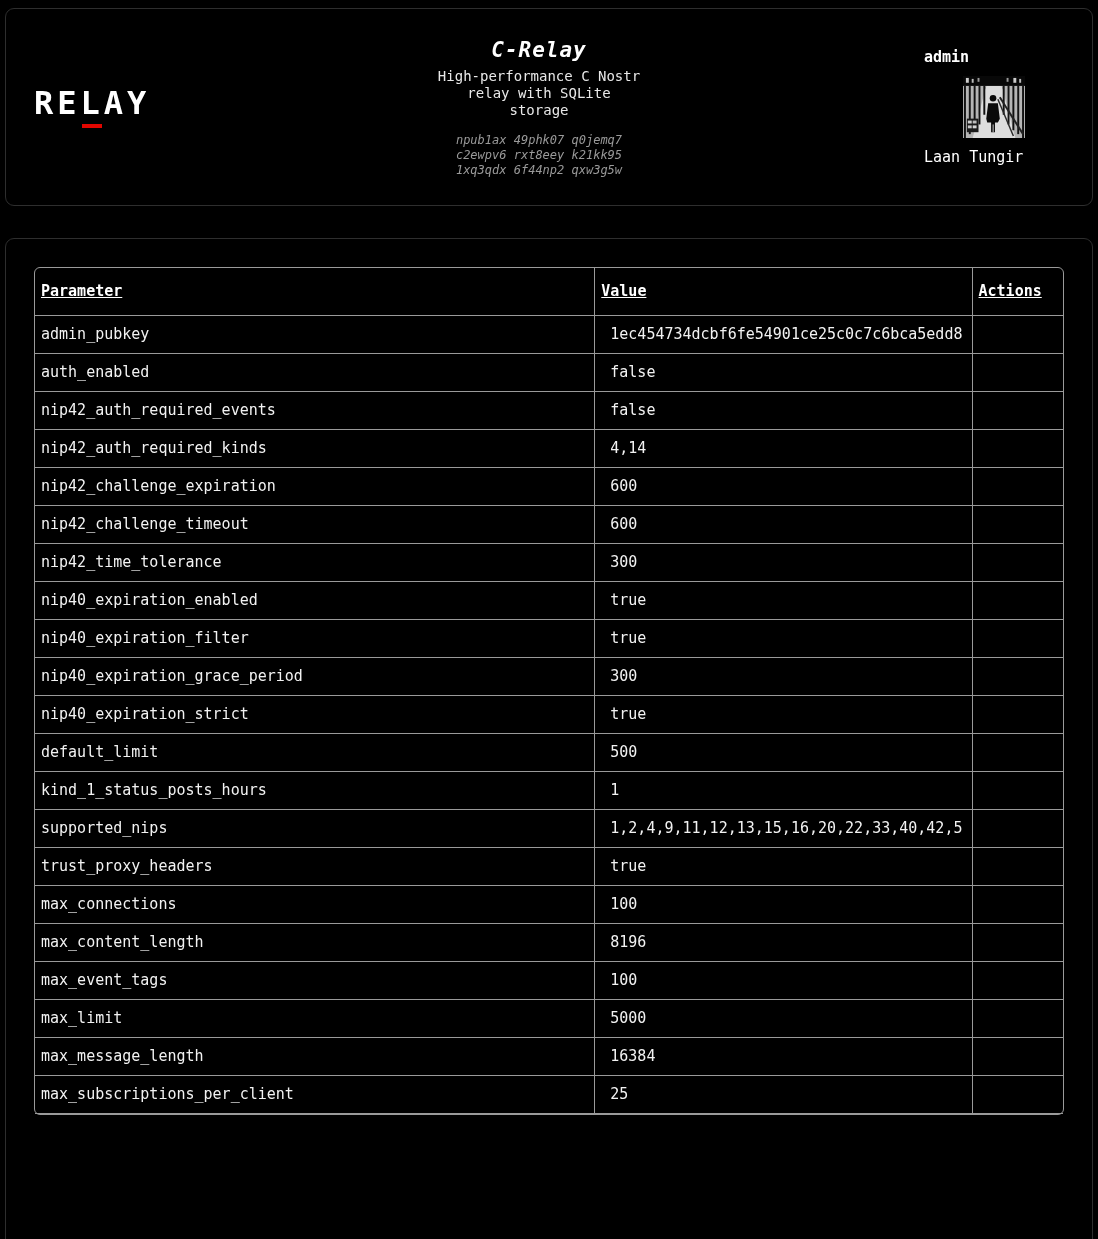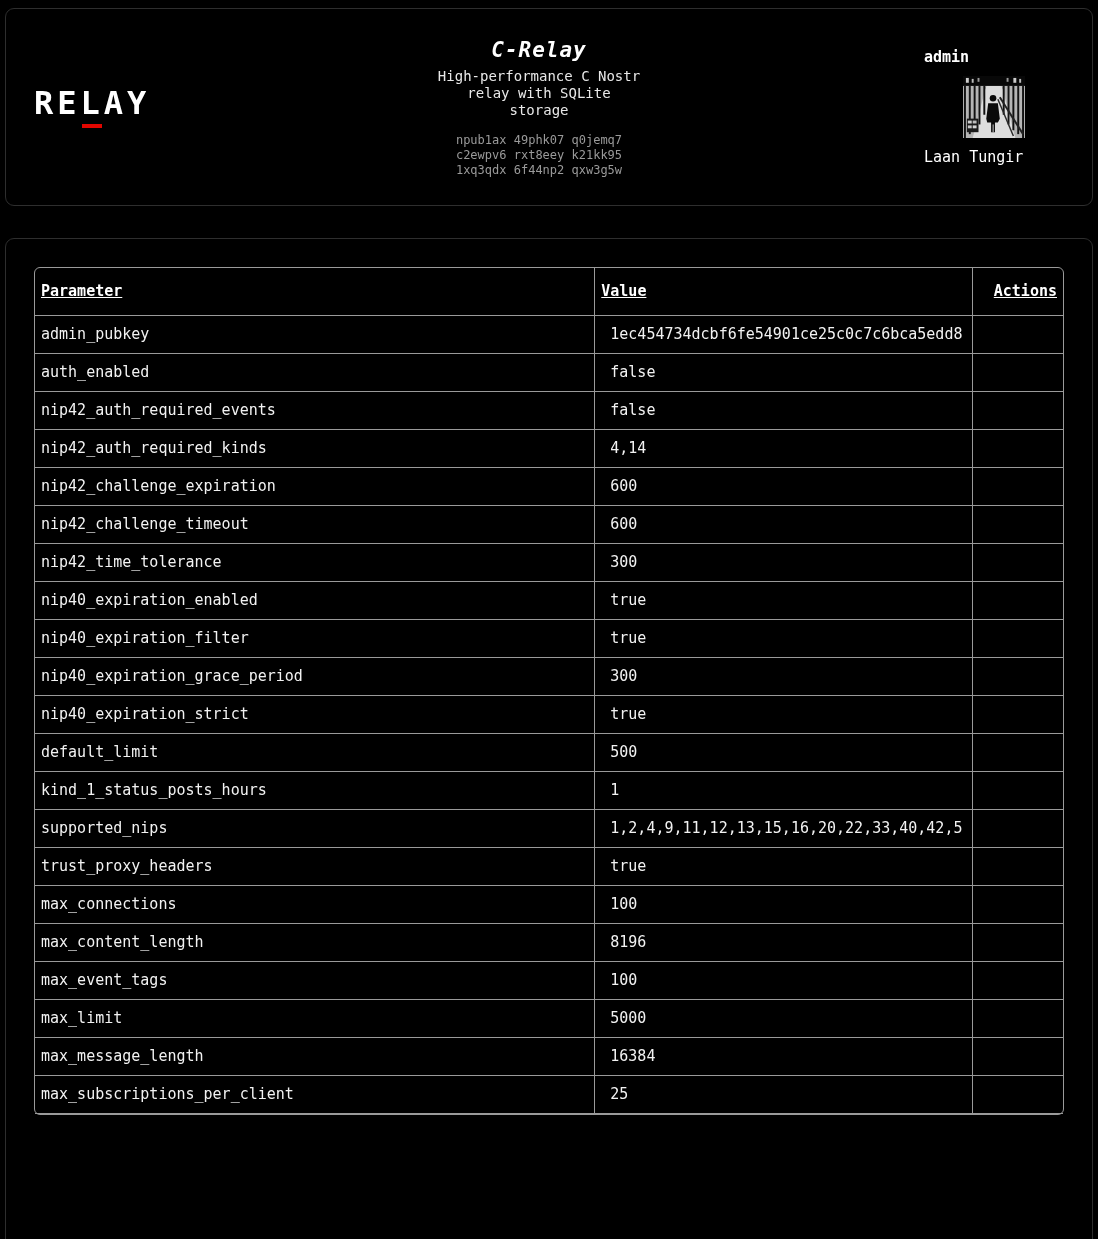--- a/index.html
+++ b/index.html
@@ -61,20 +61,21 @@
     font-size: 14px;
     line-height: 17px;
     color: #e8e8e8;
   }
   .npub { margin-top: 14px; }
   .npub-line {
     font-size: 12px;
     line-height: 15px;
     color: #9a9a9a;
     white-space: pre;
+    font-style: italic;
   }
   .admin-block {
     width: 140px;
     text-align: left;
   }
   .admin-label {
     font-size: 15px;
     font-weight: bold;
     line-height: 18px;
   }
@@ -127,21 +128,21 @@
   .config-table th {
     padding: 15px 6px;
     font-weight: bold;
     color: #fff;
     text-decoration: underline;
   }
   .config-table td { padding: 10px 6px; }
   .config-table td.value-cell { padding-left: 15px; }
   .config-table th:nth-child(1) { width: 54.5%; }
   .config-table th:nth-child(2) { width: 36.7%; }
-  .config-table th:nth-child(3) { width: 8.8%; text-align: right; }
+  .config-table th:nth-child(3) { width: 8.8%; }
   .config-table thead th:first-child { border-top-left-radius: 6px; }
   .config-table thead th:last-child { border-top-right-radius: 6px; }
 </style>
 </head>
 <body>
 
 <header class="card header-card">
   <div class="logo-block">
     <div class="logo-text">RELAY</div>
     <div class="logo-underline"></div>

